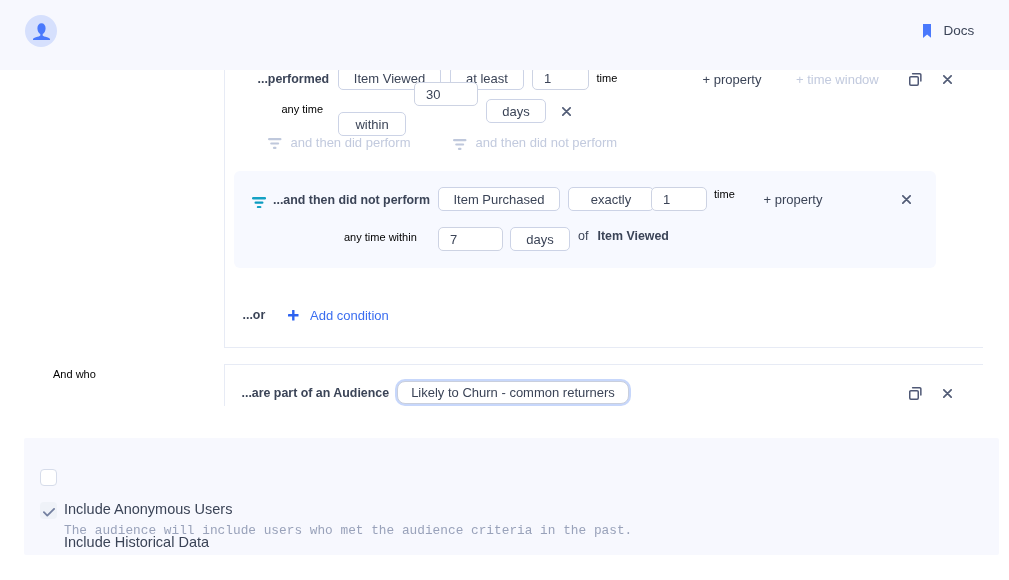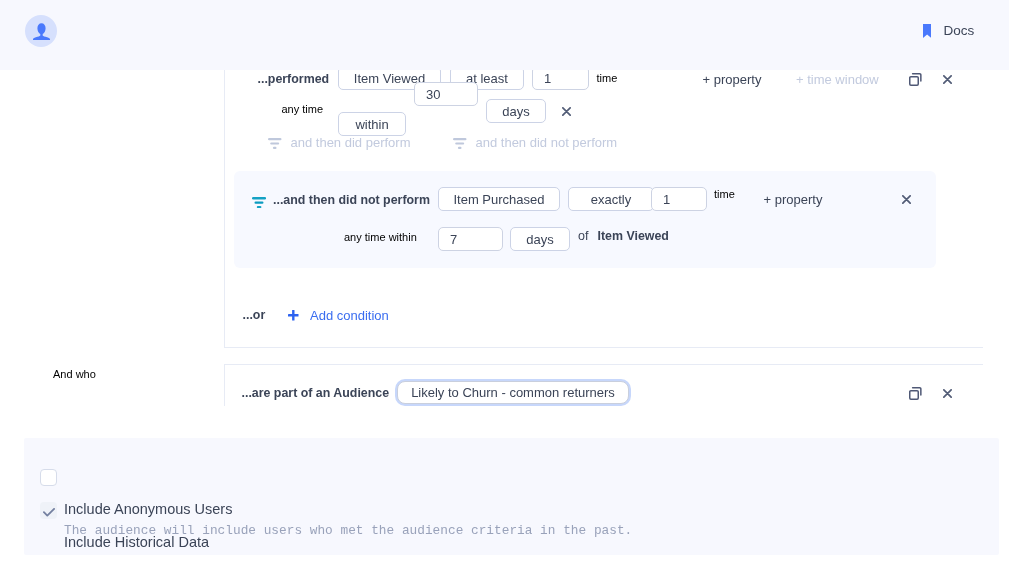--- a/index.html
+++ b/index.html
@@ -145,21 +145,21 @@
 </div>
 
 <div style="position:absolute; left:268px; top:137px; display:flex; align-items:flex-start; gap:9px;">
   <svg width="13.5" height="11" viewBox="0 0 13.5 11" style="display:block;margin-top:0.5px">
     <rect x="0" y="0" width="13.5" height="2.3" rx="1.15" fill="#bfc8dc"></rect>
     <rect x="2.2" y="4.4" width="9" height="2.2" rx="1.1" fill="#bfc8dc"></rect>
     <rect x="4.9" y="8.8" width="3.6" height="2.2" rx="1.1" fill="#bfc8dc"></rect>
   </svg>
   <span class="ghost" style="margin-top:-2px">and then did perform</span>
 </div>
-<div style="position:absolute; left:453px; top:137px; display:flex; align-items:center; gap:9px;">
+<div style="position:absolute; left:453px; top:137px; display:flex; align-items:flex-end; gap:9px;">
   <svg width="13.5" height="11" viewBox="0 0 13.5 11" style="display:block;margin-top:0.5px">
     <rect x="0" y="0" width="13.5" height="2.3" rx="1.15" fill="#bfc8dc"></rect>
     <rect x="2.2" y="4.4" width="9" height="2.2" rx="1.1" fill="#bfc8dc"></rect>
     <rect x="4.9" y="8.8" width="3.6" height="2.2" rx="1.1" fill="#bfc8dc"></rect>
   </svg>
   <span class="ghost" style="margin-top:-2px">and then did not perform</span>
 </div>
 
 <div style="position:absolute; left:251.5px; top:197px;">
   <svg width="14.2" height="11.2" viewBox="0 0 14.2 11.2" style="display:block">

